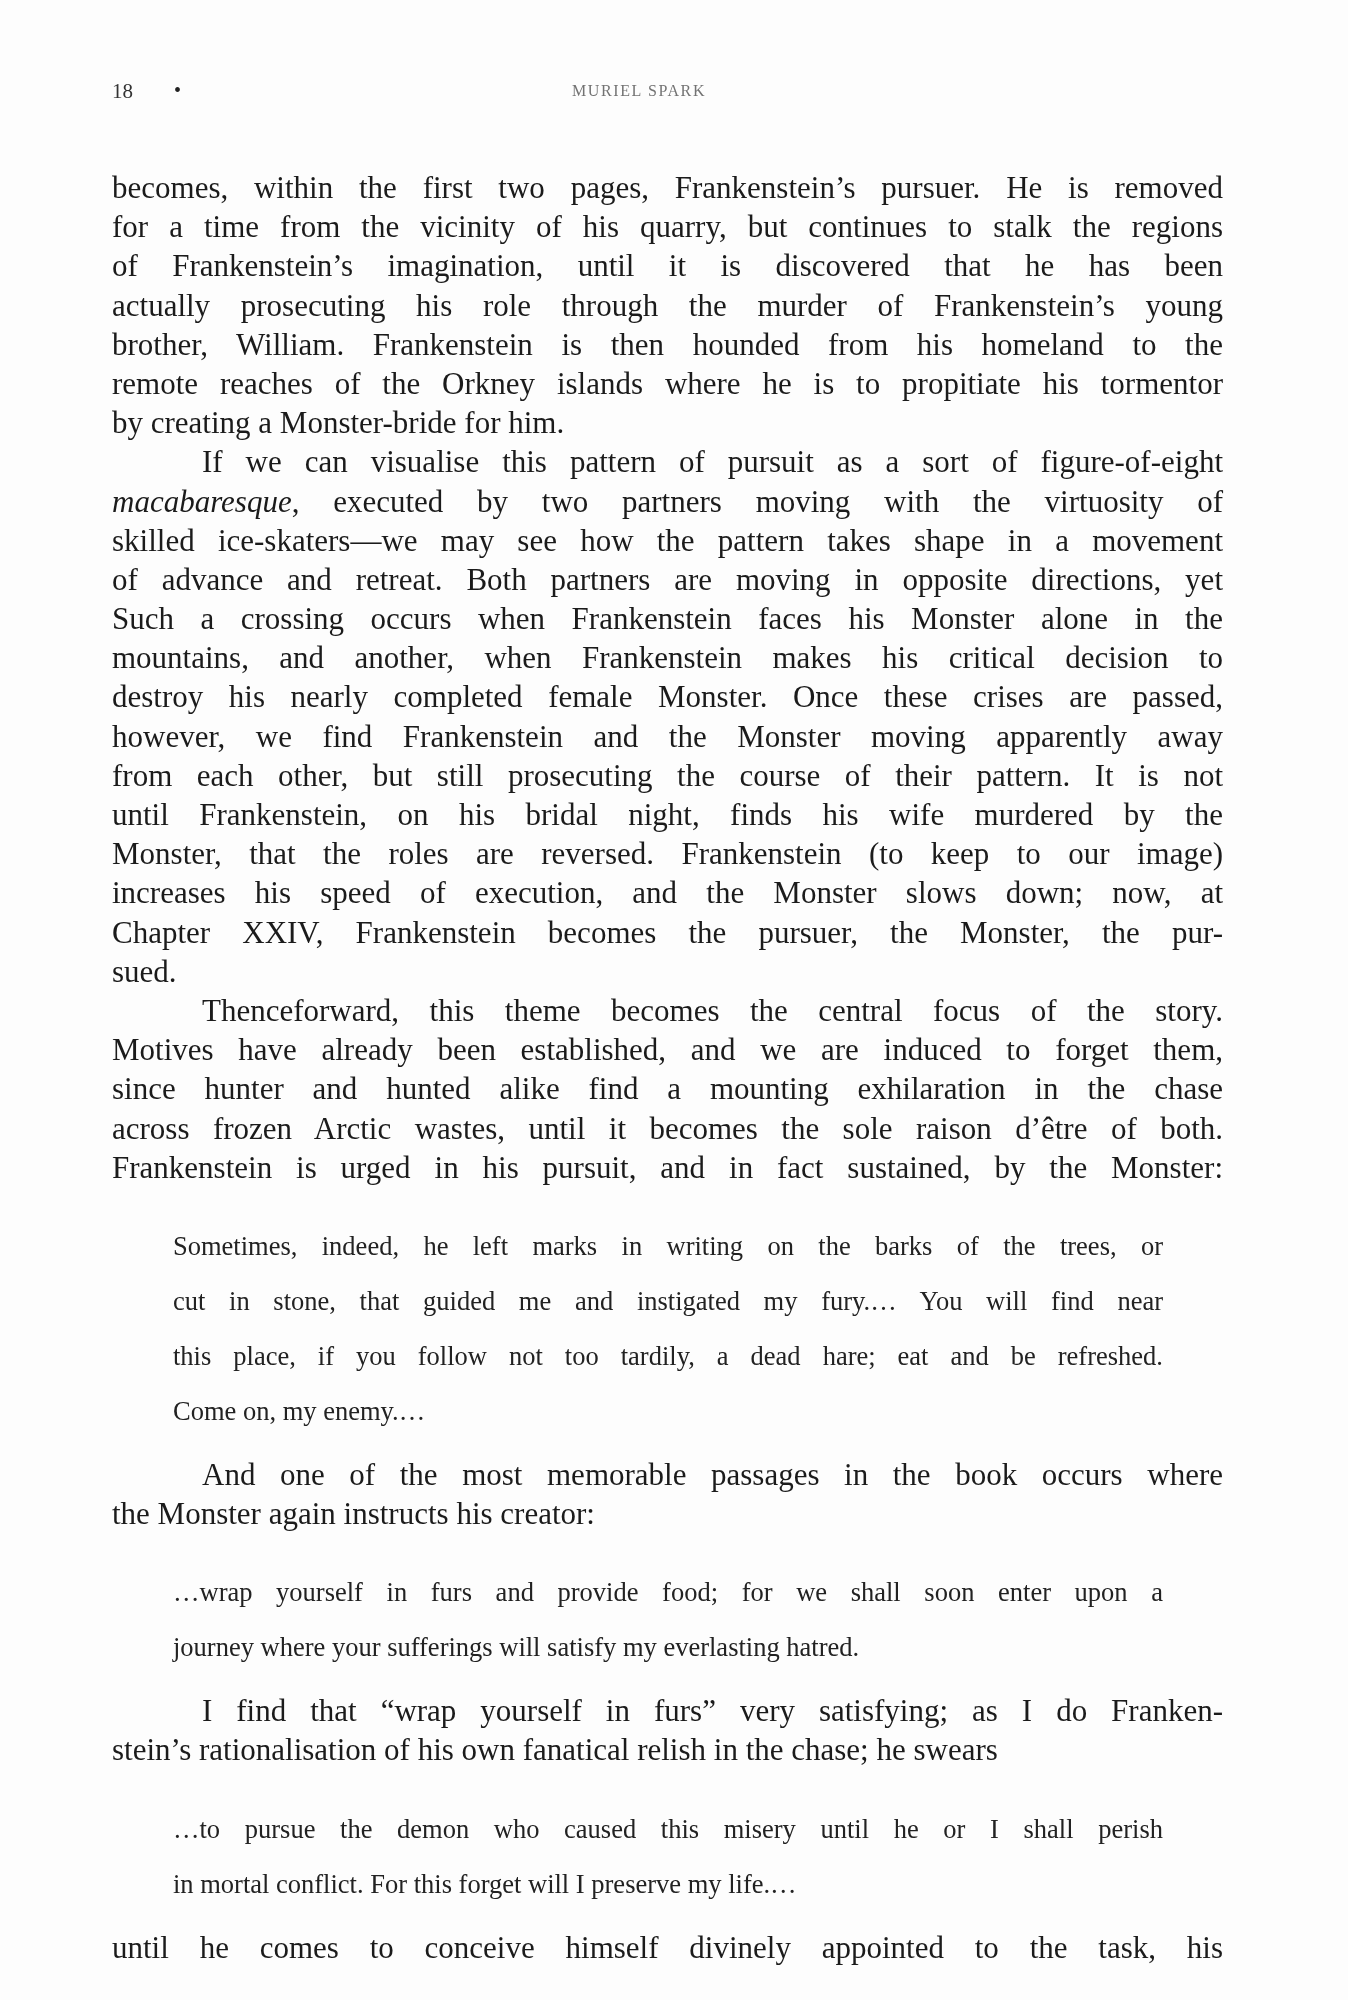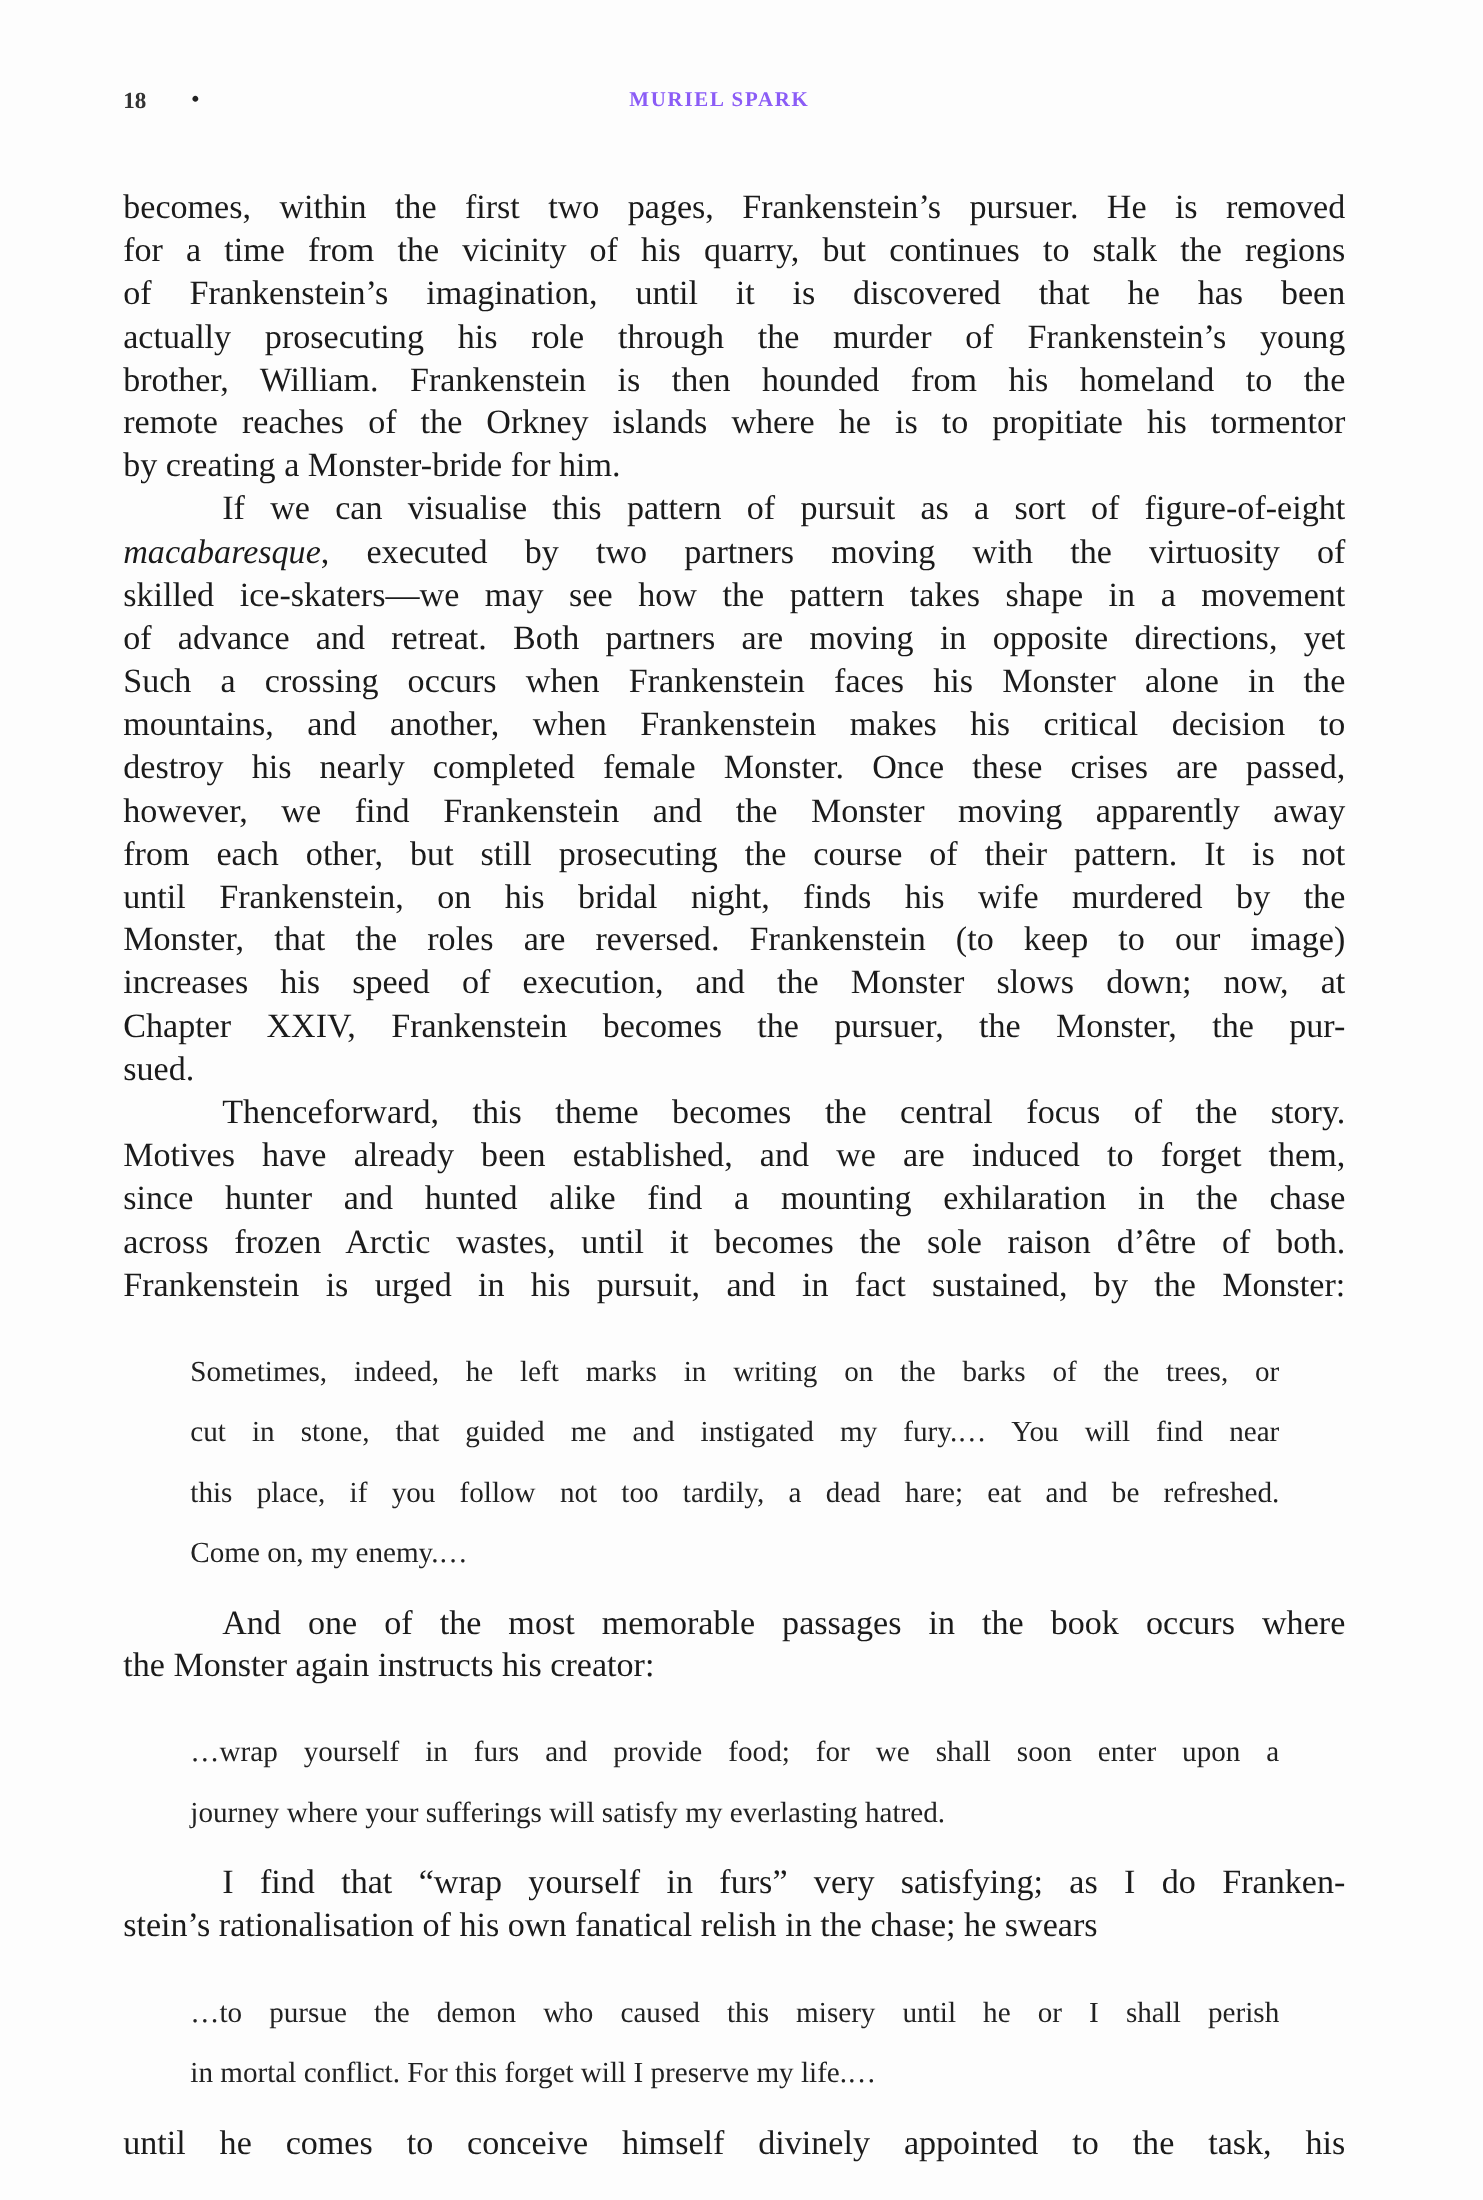--- a/index.html
+++ b/index.html
@@ -20,21 +20,20 @@
     left: 0; top: 0;
     width: 1348px; height: 2000px;
     background: #fdfdfd;
   }
   .running-head {
     position: absolute;
     top: 76px;
     left: 112px;
     width: 1111px;
     height: 30px;
-    font-weight: bold;
   }
   .folio {
     position: absolute;
     left: 0;
     top: 0;
     font-size: 21px;
     line-height: 30px;
     color: #333;
   }
   .bullet {
@@ -42,24 +41,24 @@
     left: 62px;
     top: 0;
     font-size: 20px;
     line-height: 28px;
     color: #222;
   }
   .author {
     position: absolute;
     left: 460px;
     top: 0;
-    font-size: 19px;
+    font-size: 16px;
     line-height: 30px;
     letter-spacing: 1.6px;
-    color: #8b5cf6;
+    color: #737373;
   }
   .body-text {
     position: absolute;
     left: 112px;
     top: 168px;
     width: 1111px;
   }
   p.para {
     margin: 0;
     font-size: 31px;

